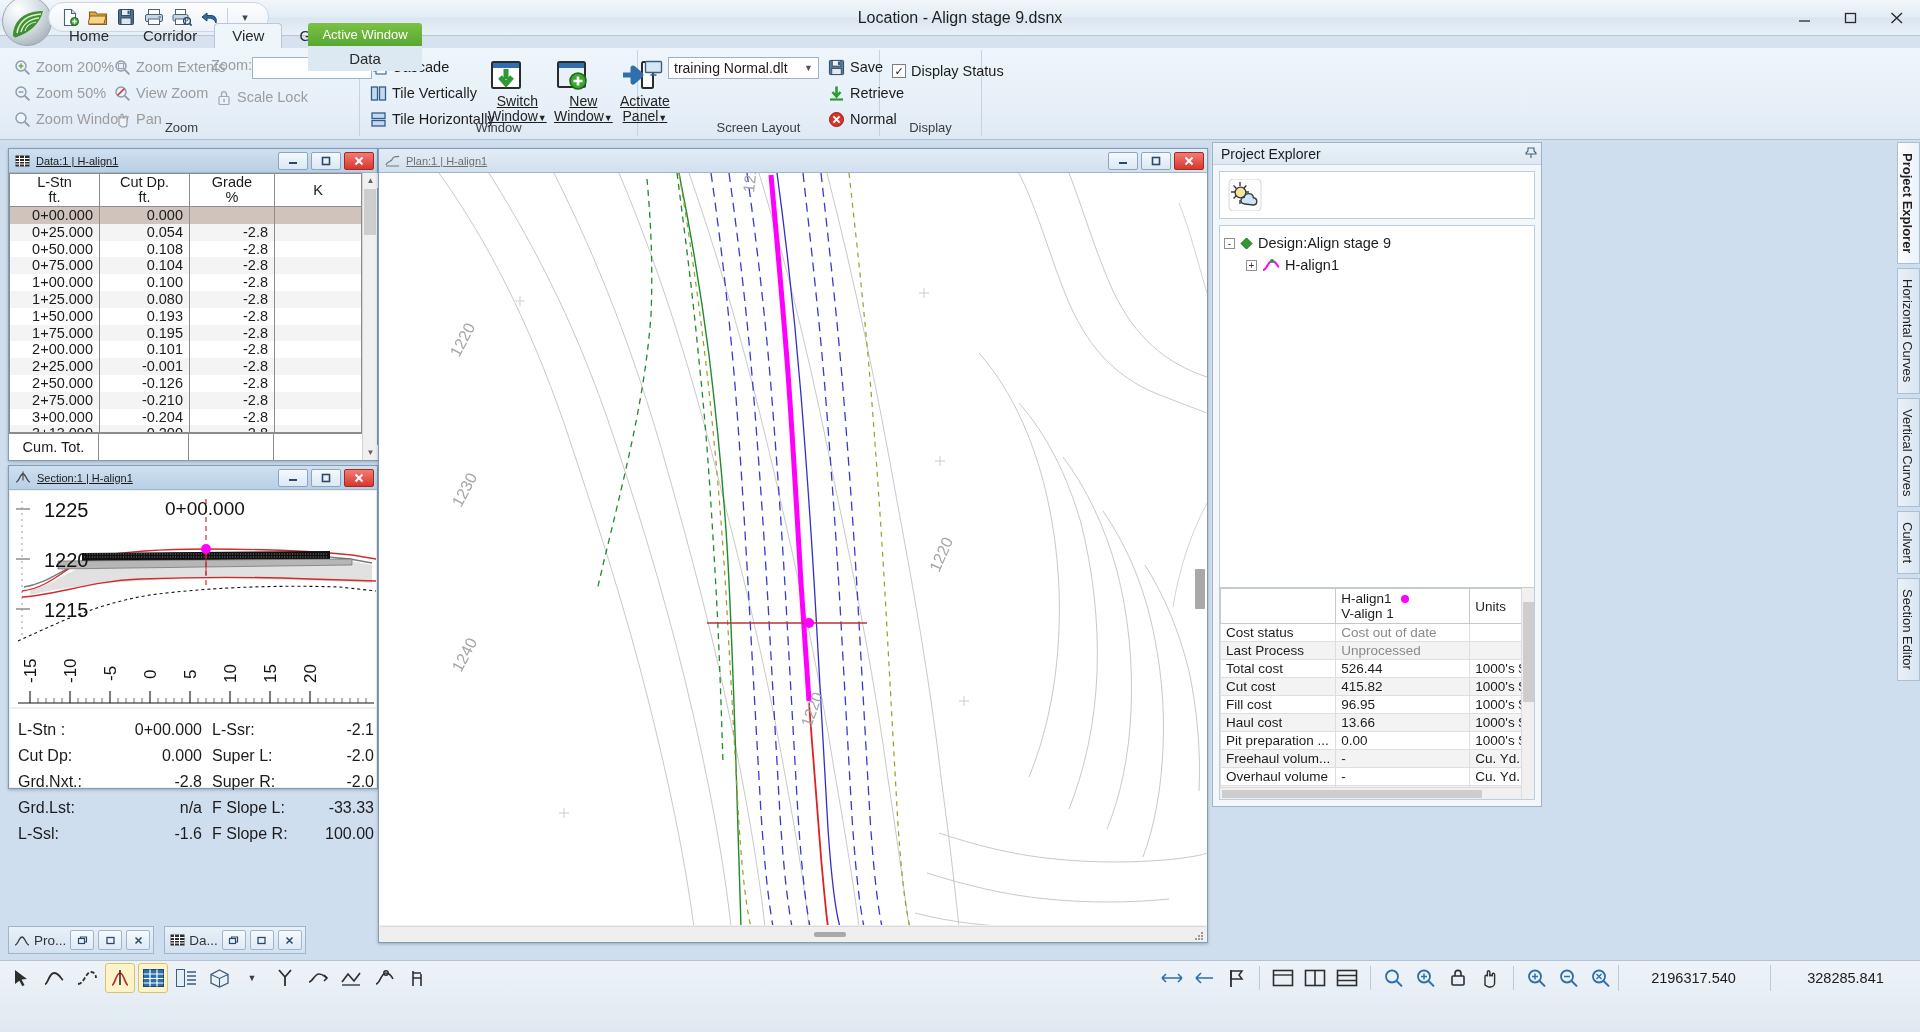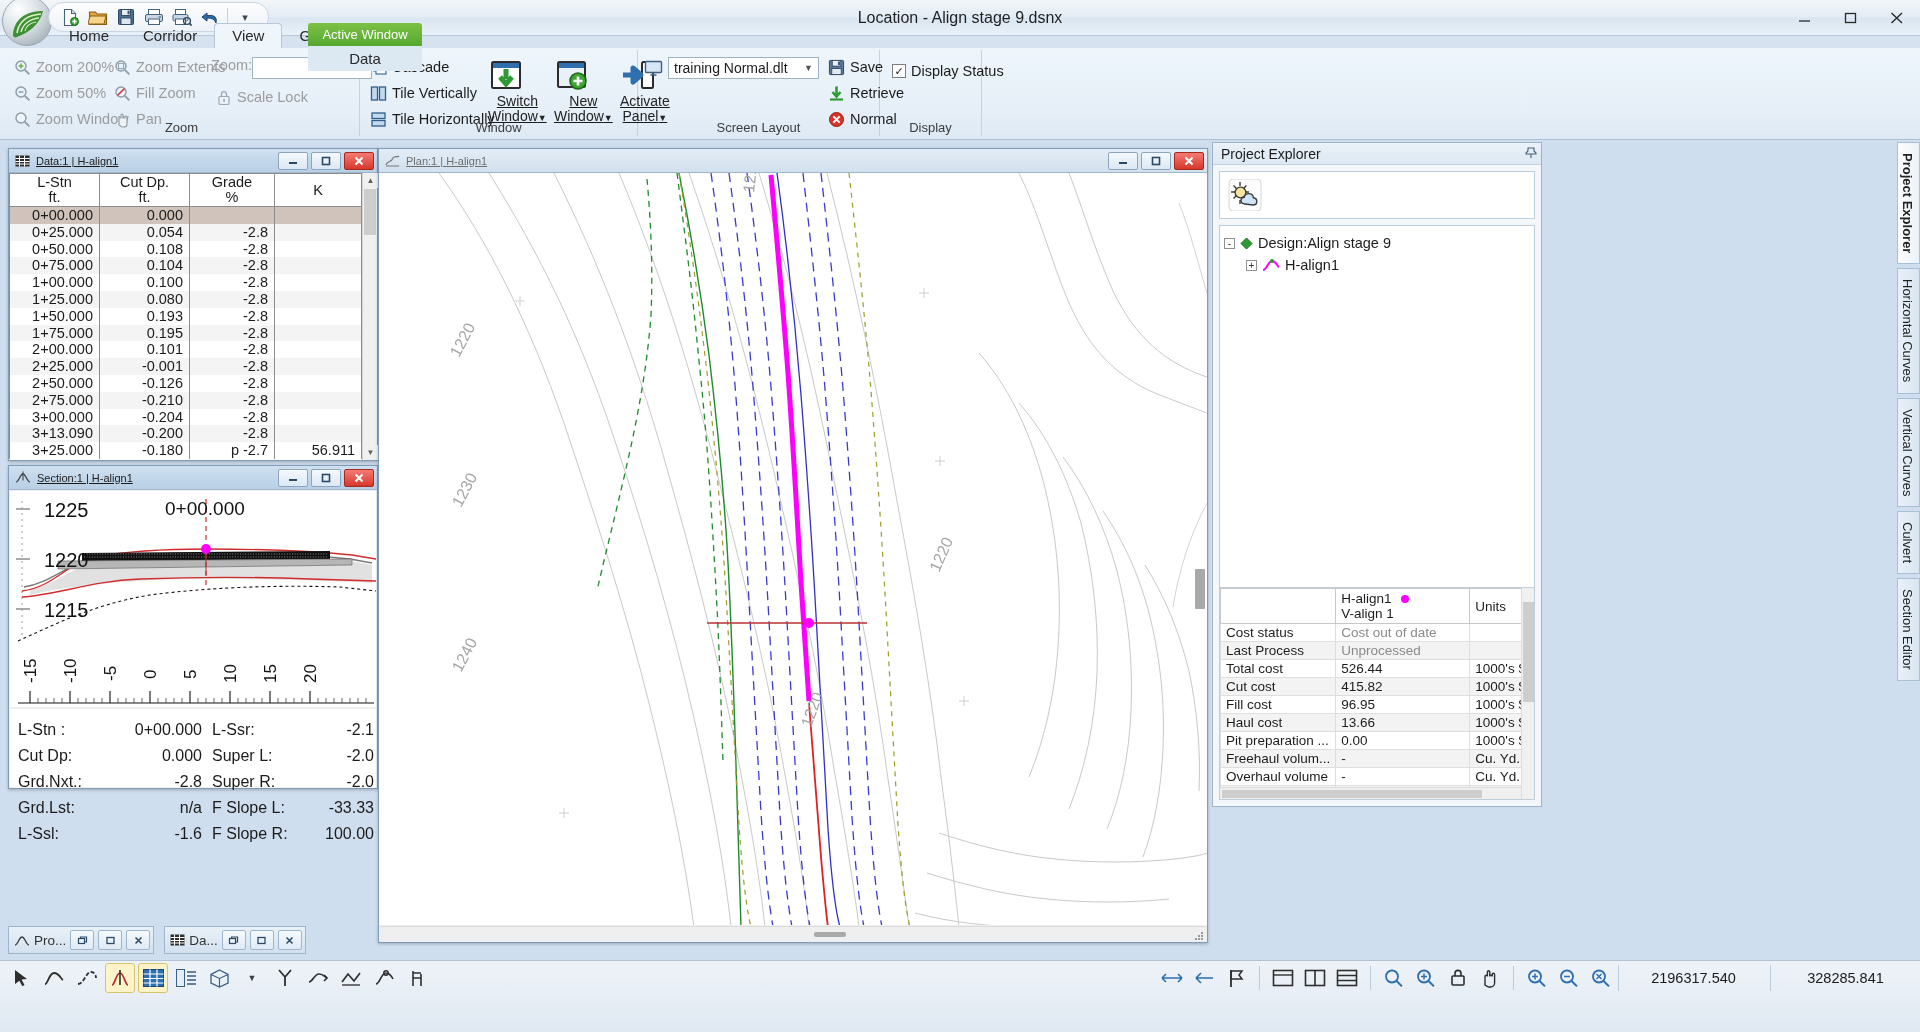--- a/index.html
+++ b/index.html
@@ -392,21 +392,21 @@
             <path d="M4.4 4.4h5.2v5.2h-5.2z" fill="none" stroke="#8d9ba8" stroke-width="1"></path>
           </svg>
           <span>Zoom Extents</span>
         </div>
         <div class="cmd disabled">
           <svg width="17" height="17" viewBox="0 0 17 17">
             <circle cx="7" cy="7" r="5" fill="#e9f3fb" stroke="#8d9ba8" stroke-width="1.4"></circle>
             <path d="M10.8 10.8l4.6 4.6" stroke="#8d9ba8" stroke-width="1.8"></path>
             <path d="M3.6 10.4L10.4 3.6" stroke="#d04040" stroke-width="1.5"></path>
           </svg>
-          <span>Fill Zoom</span>
+          <span>View Zoom</span>
         </div>
         <div class="cmd disabled">
           <svg width="17" height="17" viewBox="0 0 17 17">
             <path d="M5 14V7.5a1 1 0 012 0V4a1 1 0 012 0v3.5a1 1 0 012 0V6a1 1 0 012 0v7a3 3 0 01-3 3H8z" fill="#f2f2f2" stroke="#8d9ba8" stroke-width="1.1"></path>
           </svg>
           <span>Pan</span>
         </div>
       </div>
 
       <div style="position:absolute;left:207px;top:7px;display:flex;gap:0;">
@@ -685,20 +685,26 @@
           </table>
         </div>
 
         <div class="scroll-v">
           <div class="scroll-arrow" style="top:0;">▲</div>
           <div class="scroll-thumb" style="top:16px;height:46px;"></div>
           <div class="scroll-arrow" style="bottom:0;">▼</div>
         </div>
       </div>
 
+      <div style="position:absolute;left:0;bottom:0;right:15px;height:28px;background:#fff;border-top:2px solid #8c8c8c;display:flex;font-size:14.5px;">
+        <div style="width:90px;border-right:1px solid #8c8c8c;text-align:center;line-height:26px;">Cum. Tot.</div>
+        <div style="width:90px;border-right:1px solid #8c8c8c;"></div>
+        <div style="width:85px;border-right:1px solid #8c8c8c;"></div>
+        <div style="flex:1;"></div>
+      </div>
     </div>
 
     <div class="mdi" style="left:8px;top:325px;width:370px;height:324px;">
       <div class="mdi-title">
         <svg width="16" height="13" viewBox="0 0 16 13">
           <path d="M1 11 C4 11 5 3 8 3 C11 3 12 11 15 11" fill="none" stroke="#444" stroke-width="1.3"></path>
           <path d="M8 0.5v9" stroke="#444" stroke-width="1.1"></path>
         </svg>
         <span class="mdi-label">Section:1 | H-align1</span>
         <div class="mdi-btns">

